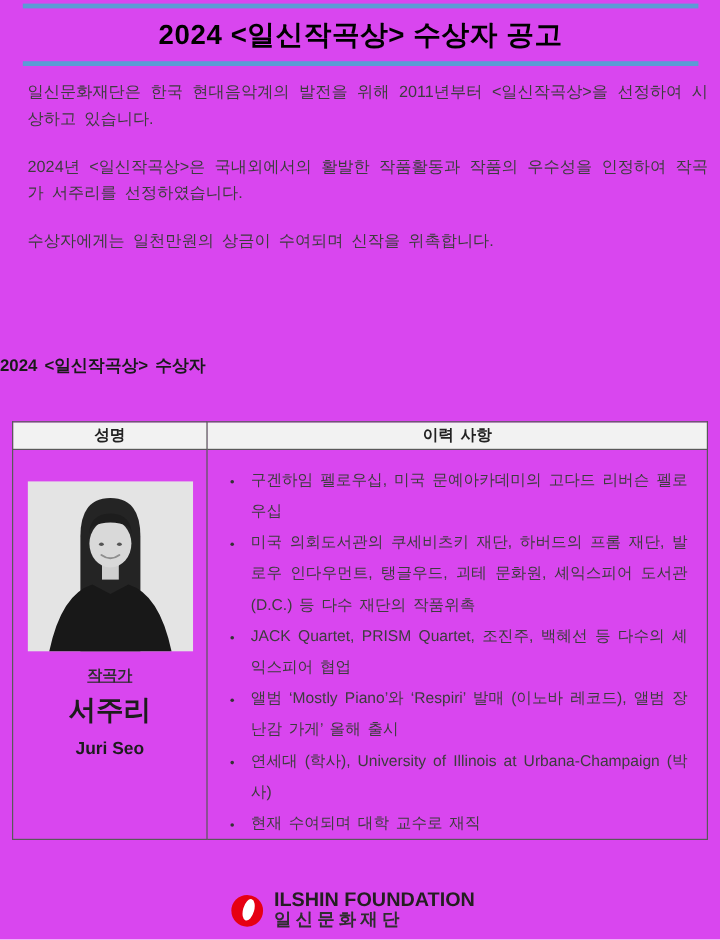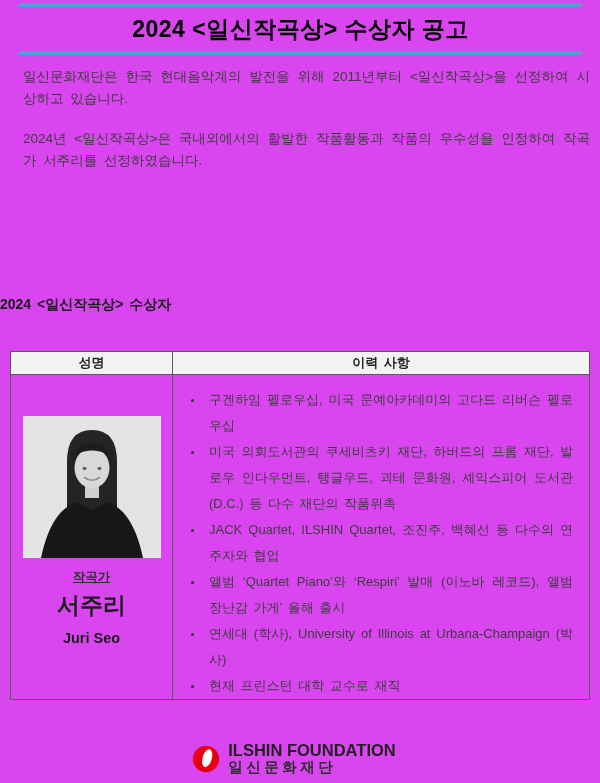--- a/index.html
+++ b/index.html
@@ -38,21 +38,21 @@
     position:absolute; top:351px; left:10px; width:580px;
     border-collapse:collapse; table-layout:fixed;
   }
   .award-table th, .award-table td { border:1px solid #595959; }
   .award-table th {
     height:23px; background:#f2f2f2; font-size:13px; font-weight:bold;
     color:#222; text-align:center; word-spacing:2px;
   }
   .col-name { width:162px; }
   .award-table td { height:262px; vertical-align:top; }
-  .cell-winner { text-align:center; padding-top:41px; }
+  .cell-winner { text-align:center; padding-top:26px; }
   .photo-frame { display:inline-block; width:138px; height:142px; line-height:0; }
   .winner-role {
     margin-top:7px; font-size:12.5px; font-weight:bold;
     text-decoration:underline; color:#2e2e2e;
   }
   .winner-name-kr { margin-top:4px; font-size:23px; font-weight:bold; color:#1c1c1c; }
   .winner-name-en { margin-top:9px; font-size:14.5px; font-weight:bold; color:#1c1c1c; }
   .cell-career { padding:12px 16px 0 14px; }
   .career-list { list-style:disc; padding-left:17px; }
   .career-list li {
@@ -78,20 +78,21 @@
 
   <div class="title-block">
     <div class="title-rule"></div>
     <div class="doc-title">2024 &lt;일신작곡상&gt; 수상자 공고</div>
     <div class="title-rule"></div>
   </div>
 
   <div class="body-text">
     <p>일신문화재단은 한국 현대음악계의 발전을 위해 2011년부터 &lt;일신작곡상&gt;을 선정하여 시상하고 있습니다.</p>
     <p>2024년 &lt;일신작곡상&gt;은 국내외에서의 활발한 작품활동과 작품의 우수성을 인정하여 작곡가 서주리를 선정하였습니다.</p>
+    <p>수상자에게는 일천만원의 상금이 수여되며 신작을 위촉합니다.</p>
   </div>
 
   <div class="subtitle">2024 &lt;일신작곡상&gt; 수상자</div>
 
   <table class="award-table">
     <colgroup>
         <col class="col-name">
         <col>
       </colgroup>
     <thead>
@@ -117,24 +118,24 @@
             </svg>
           </span>
           <div class="winner-role">작곡가</div>
           <div class="winner-name-kr">서주리</div>
           <div class="winner-name-en">Juri Seo</div>
         </td>
         <td class="cell-career">
           <ul class="career-list">
             <li>구겐하임 펠로우십, 미국 문예아카데미의 고다드 리버슨 펠로우십</li>
             <li>미국 의회도서관의 쿠세비츠키 재단, 하버드의 프롬 재단, 발로우 인다우먼트, 탱글우드, 괴테 문화원, 셰익스피어 도서관 (D.C.) 등 다수 재단의 작품위촉</li>
-            <li>JACK Quartet, ILSHIN Quartet, 조진주, 백혜선 등 다수의 연주자와 협업</li>
-            <li>앨범 ‘Quartet Piano’와 ‘Respiri’ 발매 (이노바 레코드), 앨범 장난감 가게’ 올해 출시</li>
+            <li>JACK Quartet, PRISM Quartet, 조진주, 백혜선 등 다수의 셰익스피어 협업</li>
+            <li>앨범 ‘Mostly Piano’와 ‘Respiri’ 발매 (이노바 레코드), 앨범 장난감 가게’ 올해 출시</li>
             <li>연세대 (학사), University of Illinois at Urbana-Champaign (박사)</li>
-            <li>현재 프린스턴 대학 교수로 재직</li>
+            <li>현재 수여되며 대학 교수로 재직</li>
           </ul>
         </td>
       </tr>
     </tbody>
   </table>
 
   <div class="footer">
     <span class="logo-mark">
       <svg viewBox="0 0 28 28" width="28" height="28" xmlns="http://www.w3.org/2000/svg">
         <circle cx="14" cy="14" r="13.2" fill="#E60012"></circle>

